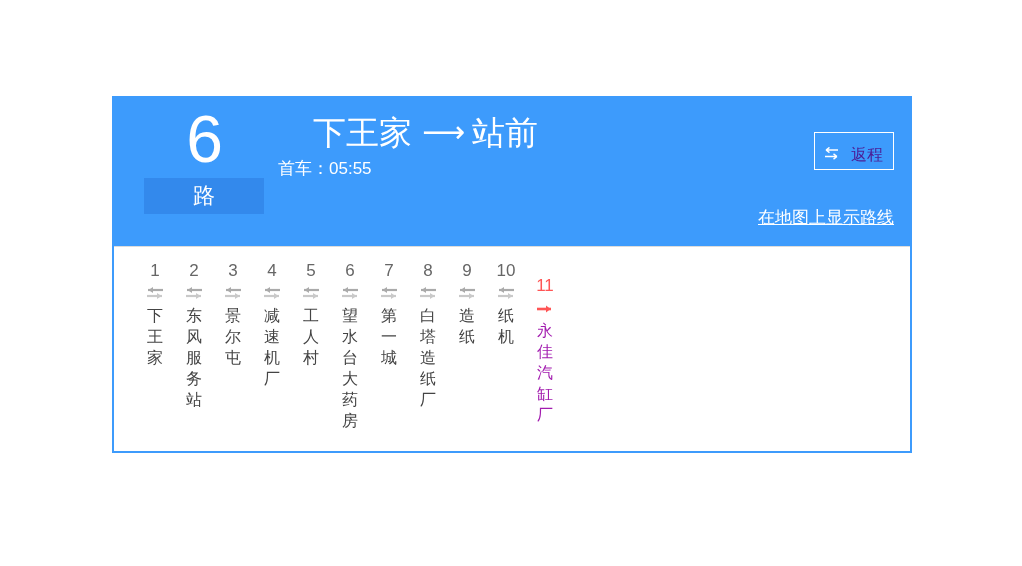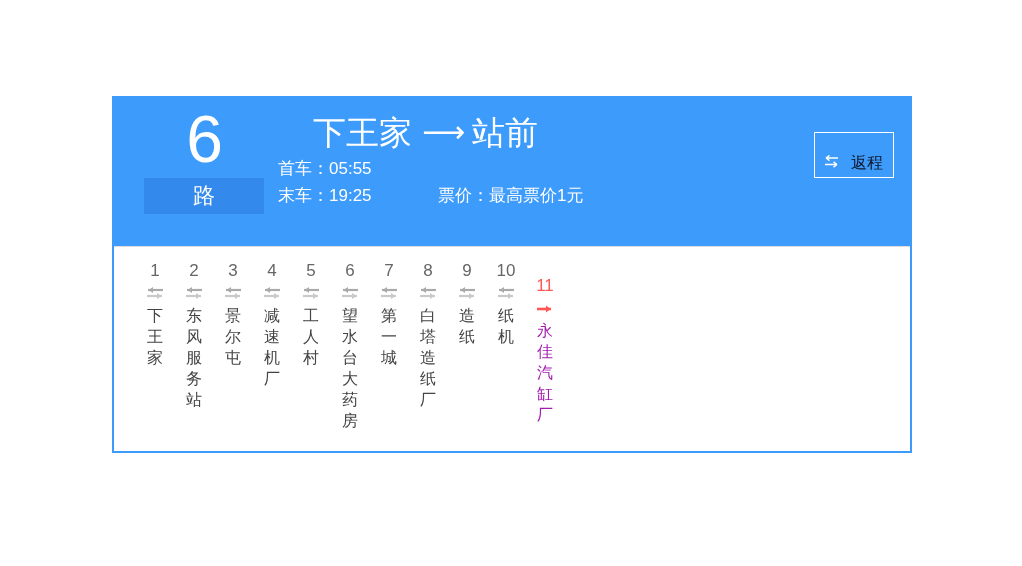--- a/index.html
+++ b/index.html
@@ -99,23 +99,23 @@
   .meta-cell-fare {
     display: inline-block;
   }
 
   
   .return-btn {
     position: absolute;
     right: 16px;
     top: 34px;
     border: 1px solid #ffffff;
-    color: #0f172a;
+    color: #4c1d95;
     font-size: 16px;
-    padding: 20px 10px 5px 8px;
+    padding: 12px 10px 5px 8px;
     line-height: 18px;
     white-space: nowrap;
     background: transparent;
     cursor: pointer;
     user-select: none;
   }
   .return-btn .swap-ico {
     display: inline-block;
     vertical-align: middle;
     margin-right: 7px;
@@ -195,35 +195,33 @@
 
       <div class="header-main">
         <div class="route-title">
           <span>下王家</span><span class="arrow-long">⟶</span><span>站前</span>
         </div>
 
         <div class="meta-row first">
           <span class="meta-cell-time">首车：05:55</span>
         </div>
 
-        <div class="meta-row">
-          <span class="meta-cell-time">末车：19:25</span><span class="meta-cell-fare">票价：最高票价1元</span>
-        </div>
       </div>
 
       <div class="return-btn">
         <span class="swap-ico">
           <svg width="17" height="13" viewBox="0 0 17 13">
             <path d="M3 3 H15 M3 3 L6.5 0.4 M3 3 L6.5 5.6" fill="none" stroke="#ffffff" stroke-width="1.4"></path>
             <path d="M14 9.5 H2 M14 9.5 L10.5 6.9 M14 9.5 L10.5 12.1" fill="none" stroke="#ffffff" stroke-width="1.4"></path>
           </svg>
         </span>
         <span class="lbl">返程</span>
       </div>
 
+      <div class="map-link">在地图上显示路线</div>
     </div>
 
     <div class="stations-body">
       <div class="stations-strip" id="stations-strip">
           <div class="station">
             <div class="st-num">1</div>
             <div class="st-icon">
               <svg width="22" height="14" viewBox="0 0 22 14">
                 <path d="M4 4 H19" stroke="#aaaaaa" stroke-width="2.2" fill="none"></path>
                 <path d="M4.5 4 L9 1 L9 7 Z" fill="#aaaaaa"></path>

